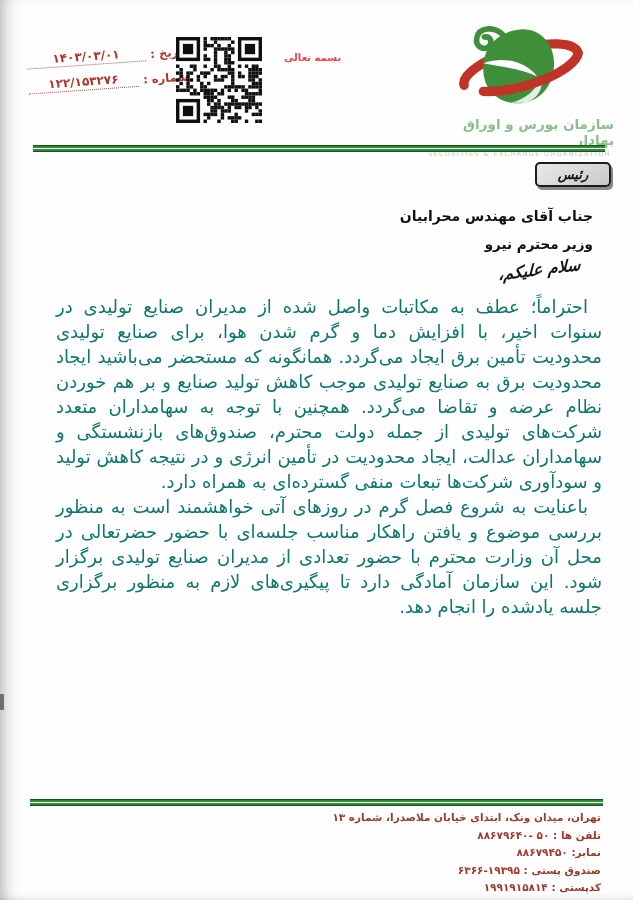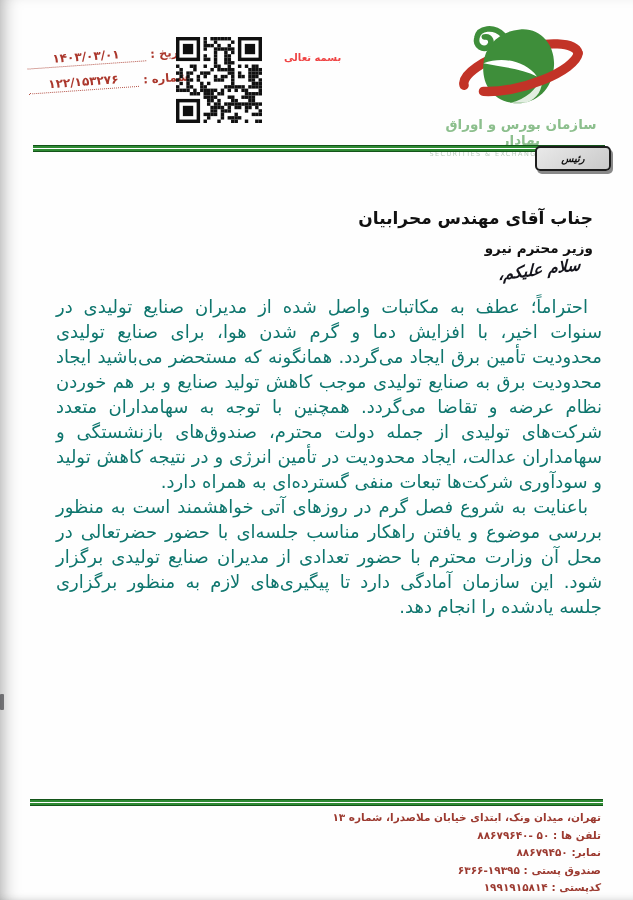--- a/index.html
+++ b/index.html
@@ -13,39 +13,39 @@
          color:#ab372c;font-size:11.5px;font-weight:bold;direction:rtl;}
   .stamp-row{display:flex;align-items:flex-end;gap:5px;margin-bottom:9px;}
   .stamp-label{white-space:nowrap;}
   .stamp-value{flex:1;text-align:center;border-bottom:1px dotted #b5554a;padding-bottom:1px;
                font-size:12px;letter-spacing:.5px;}
   
   .qr{position:absolute;left:176px;top:37px;width:86px;height:86px;}
   
   .bismillah{position:absolute;left:284px;top:52px;color:#ef4444;font-weight:bold;font-size:10px;direction:rtl;}
   
-  .logo-wrap{position:absolute;left:428px;top:20px;width:186px;text-align:center;}
+  .logo-wrap{position:absolute;left:428px;top:20px;width:186px;}
   .logo-art{width:146px;height:94px;display:block;margin:0 auto;}
   .org-fa{color:#8cbf8d;font-weight:bold;font-size:13.5px;margin-top:2px;direction:rtl;}
   .org-en{color:#b9cbbc;font-size:6.5px;letter-spacing:1.4px;margin-top:2px;}
   
   .rule{position:absolute;left:33px;right:28px;height:7px;
         background:linear-gradient(to bottom,#14541a 0 1px,#2e8a33 1px 3px,#ffffff 3px 4px,#2e8a33 4px 6px,#14541a 6px 7px);}
   .rule.header{top:145px;}
   .rule.footer{top:799px;left:30px;right:30px;}
   
-  .badge{position:absolute;top:146px;right:22px;width:72px;height:21px;
+  .badge{position:absolute;top:162px;right:22px;width:72px;height:21px;
          background:linear-gradient(145deg,#e9e9e9,#c9c9c9);
          border:2px solid #1d1d1d;border-radius:5px;
          box-shadow:2px 3px 0 rgba(40,40,40,.55);
          display:flex;align-items:center;justify-content:center;
-         font-style:italic;font-weight:bold;font-size:10px;color:#111;direction:rtl;}
+         font-style:italic;font-weight:bold;font-size:13px;color:#111;direction:rtl;}
   
   .recipient{position:absolute;right:40px;top:208px;text-align:right;direction:rtl;color:#111;}
-  .recipient .r1{font-weight:bold;font-size:17px;margin-bottom:12px;}
+  .recipient .r1{font-weight:bold;font-size:14px;margin-bottom:12px;}
   .recipient .r2{font-weight:bold;font-size:13.5px;}
   .greeting{position:absolute;right:52px;top:260px;direction:rtl;color:#14141c;
             font-size:16px;font-weight:bold;font-style:italic;
             transform:rotate(-7deg) skewX(-8deg);letter-spacing:-1px;}
   
   .body-text{position:absolute;left:56px;top:294px;width:546px;direction:rtl;
              text-align:justify;font-size:18px;line-height:25px;color:#0f766e;}
   .body-text p{margin:0;text-indent:14px;}
   
   .sig{position:absolute;left:112px;top:498px;width:130px;height:110px;}

